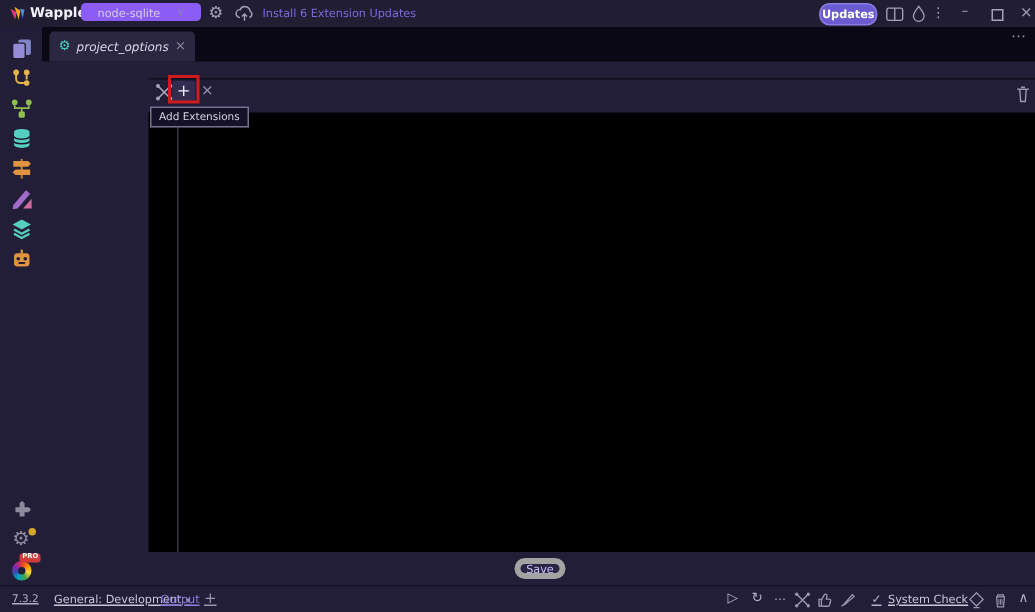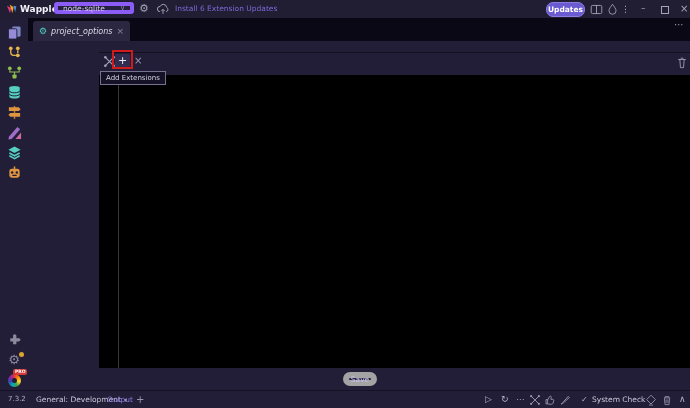--- a/index.html
+++ b/index.html
@@ -3,21 +3,21 @@
 <meta charset="utf-8">
 <style>
   html,body{margin:0;padding:0;background:#000;}
   .app{position:relative;width:690px;height:408px;background:#221e37;font-family:"DejaVu Sans",sans-serif;overflow:hidden;color:#c6c2d8;}
   .abs{position:absolute;}
   svg{display:block;}
   
   .titlebar{position:absolute;left:0;top:0;width:690px;height:18px;background:#211d33;z-index:10;}
   .titlebar .logo{left:6px;top:3px;}
   .titlebar .appname{left:20px;top:0;line-height:18px;font-size:9px;font-weight:bold;color:#f2f0f8;}
-  .proj-select{left:54px;top:2px;width:80px;height:12px;border:4px solid #8b5cf6;border-radius:3px;background:#262141;display:flex;align-items:center;font-size:7.5px;color:#d2cfe2;padding:0 5px;box-sizing:border-box;cursor:pointer;}
+  .proj-select{left:54px;top:2px;width:80px;height:12px;border:6px solid #8b5cf6;border-radius:3px;background:#262141;display:flex;align-items:center;font-size:7.5px;color:#d2cfe2;padding:0 5px;box-sizing:border-box;cursor:pointer;}
   .proj-select .chev{margin-left:auto;font-size:7px;color:#8b87a0;}
   .tb-gear{left:139px;top:0;line-height:18px;font-size:11px;color:#a6a2b8;cursor:pointer;}
   .tb-cloud{left:156px;top:3px;cursor:pointer;}
   .updates-link{left:175px;top:0;line-height:18px;font-size:7.5px;color:#7a6cd8;cursor:pointer;}
   .quick-open{left:257px;top:2px;width:172px;height:12px;border:1px solid #47425f;border-radius:3px;background:#1b1732;display:flex;align-items:center;justify-content:center;gap:3px;font-size:7.5px;color:#8b87a0;cursor:pointer;box-sizing:border-box;}
   .publish-btn{left:546px;top:2px;width:37px;height:13px;background:#6a5bd0;border:1px solid #8a7ce0;border-radius:7px;color:#fff;font-size:7.5px;font-weight:bold;display:flex;align-items:center;justify-content:center;cursor:pointer;}
   .tb-cols{left:590px;top:4px;cursor:pointer;}
   .tb-drop{left:607px;top:3px;cursor:pointer;}
   .tb-kebab{left:621px;top:0;line-height:18px;font-size:9px;color:#a6a2b8;cursor:pointer;}
   .win-min{left:641px;top:0;line-height:17px;font-size:9px;color:#a6a2b8;cursor:pointer;}
@@ -49,24 +49,24 @@
   .tool-add{left:115px;top:54px;width:15px;height:14px;background:#322d50;border-radius:2px;color:#eceaf4;font-size:11px;line-height:13px;text-align:center;cursor:pointer;}
   .tool-close{left:134px;top:53px;font-size:10px;line-height:16px;color:#9a96b0;cursor:pointer;}
   .tool-trash{left:676px;top:56px;cursor:pointer;}
   .annotation{left:112px;top:50px;width:21px;height:19px;border:2px solid #cf1b1b;box-sizing:border-box;z-index:8;pointer-events:none;}
   .tooltip{left:100px;top:71px;background:#151126;border:1px solid #76718e;color:#d6d3e4;font-size:7px;padding:2px 5px;z-index:9;white-space:nowrap;}
   
   .editor{left:99px;top:75px;width:591px;height:293px;background:#000;}
   .guide-line{position:absolute;left:19px;top:0;bottom:0;width:1px;background:#39363f;}
   
   .save-strip{left:99px;top:368px;width:591px;height:22px;background:#221e37;}
-  .save-btn{position:absolute;left:244px;top:4px;width:34px;height:14px;border:6px solid #a3a3a3;border-radius:7px;background:rgba(114,101,201,0.10);color:#cbc3f2;font-size:7.5px;display:flex;align-items:center;justify-content:center;cursor:pointer;box-sizing:border-box;}
+  .save-btn{position:absolute;left:244px;top:4px;width:34px;height:14px;border:4px solid #a3a3a3;border-radius:7px;background:rgba(114,101,201,0.10);color:#cbc3f2;font-size:7.5px;display:flex;align-items:center;justify-content:center;cursor:pointer;box-sizing:border-box;}
   
   .statusbar{position:absolute;left:0;top:390px;width:690px;height:18px;background:#221e37;border-top:1px solid #161226;box-sizing:border-box;}
-  .sb{position:absolute;top:0;line-height:17px;}
+  .sb{position:absolute;top:0;line-height:17px;text-decoration:underline;}
   .sb-version{left:8px;font-size:7px;color:#b2aec4;}
   .sb-target{left:36px;font-size:7.5px;color:#cac6da;cursor:pointer;}
   .sb-caret{font-size:6px;color:#9a96b0;margin-left:3px;}
   .sb-output{left:107px;font-size:7.5px;color:#8a7ce0;cursor:pointer;}
   .sb-plus{left:136px;font-size:10px;color:#9a96b0;cursor:pointer;}
   .sb-icon{position:absolute;top:3px;cursor:pointer;}
   .sb-glyph{position:absolute;top:0;line-height:17px;font-size:9px;color:#b4b0c6;cursor:pointer;}
   .sb-check{left:581px;font-size:8px;color:#b4b0c6;cursor:pointer;}
   .sb-syscheck{left:592px;font-size:7.5px;color:#cac6da;cursor:pointer;}
 </style>

